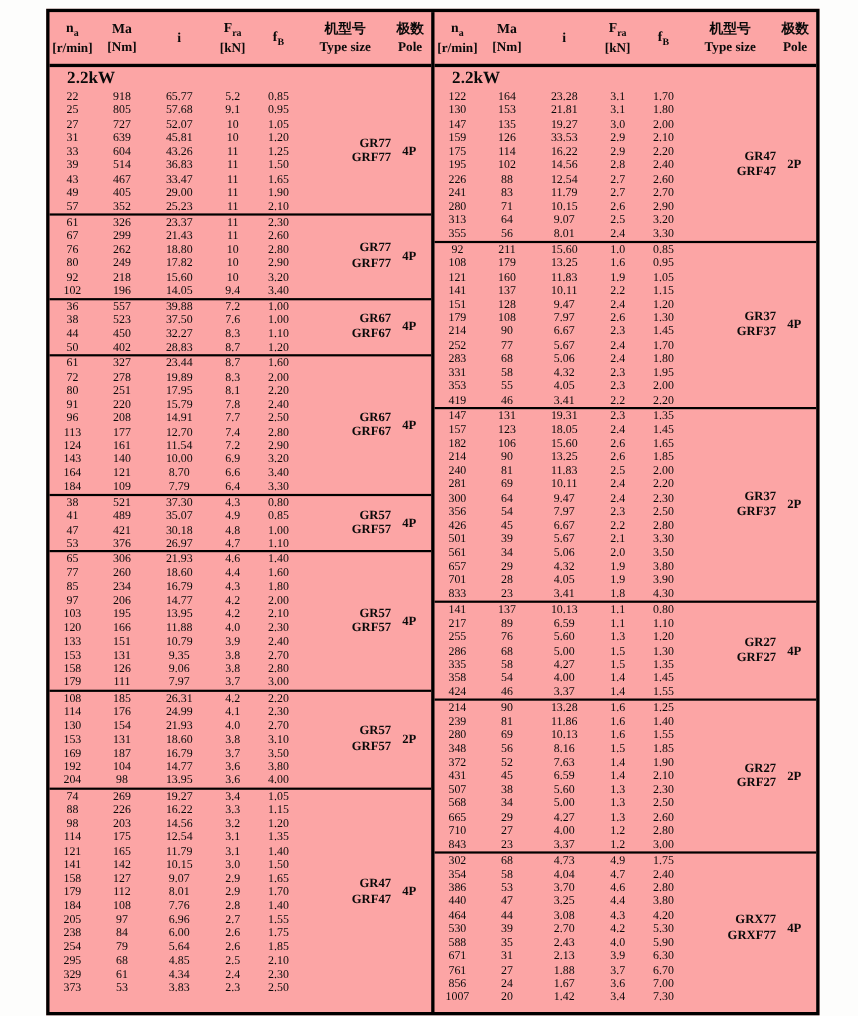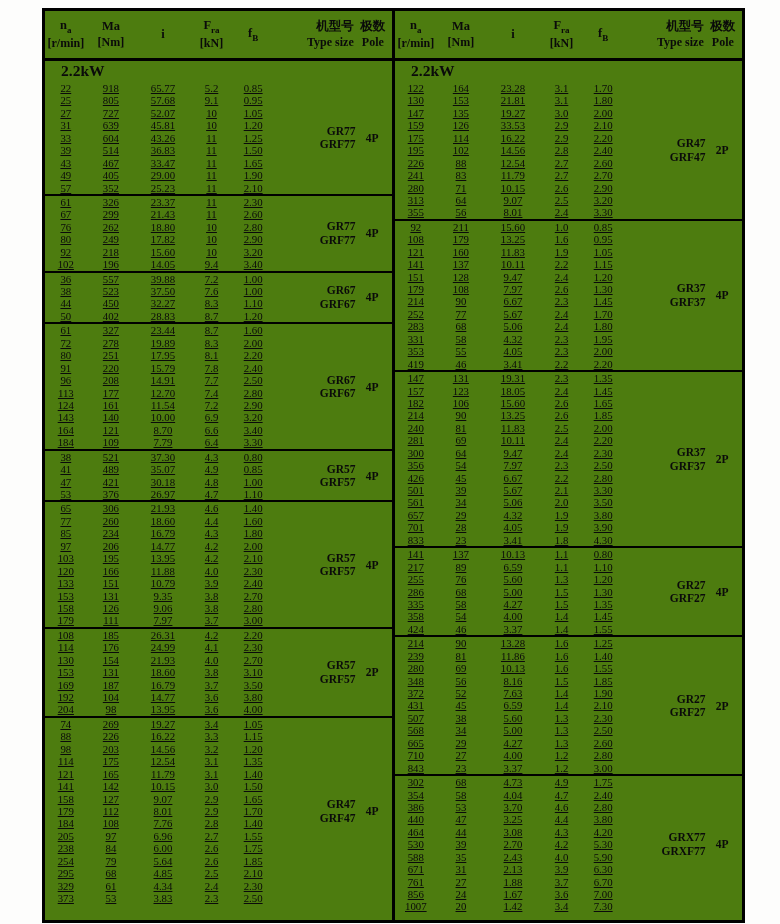--- a/index.html
+++ b/index.html
@@ -3,44 +3,44 @@
 <meta charset="utf-8">
 <style>
   html,body{margin:0;padding:0;}
   body{
     width:780px;height:924px;background:#fdfdfc;
     font-family:"Liberation Serif","DejaVu Serif",serif;
     color:#0a0a0a;position:relative;overflow:hidden;
   }
   .table-box{
     position:absolute;left:42px;top:8px;width:697px;height:909px;
-    border:3px solid #000;background:#4d7c0f;
+    border:3px solid #000;background:#fca5a5;
     display:flex;flex-direction:row;
   }
   .half{flex:1 1 50%;display:flex;flex-direction:column;min-width:0;}
   .vdivider{width:3px;background:#000;flex:0 0 3px;}
   
   .hrow{
     height:47px;flex:0 0 47px;border-bottom:3px solid #000;
     display:flex;align-items:center;
   }
   .hcell{text-align:center;font-weight:bold;line-height:1.25;}
   .hline1{font-size:12.5px;}
   .hline1 sub{font-size:9px;}
   .hline2{font-size:12px;}
   .c0w{width:12%;} .c1w{width:14%;} .c2w{width:16%;} .c3w{width:12%;} .c4w{width:12%;}
-  .c5w{width:23%;text-align:right;} .c6w{width:11%;}
+  .c5w{width:23%;} .c6w{width:11%;}
   
   .ptitle{
     height:21px;flex:0 0 21px;font-size:15.5px;font-weight:bold;
     padding-left:16px;line-height:20px;
   }
   
   .body{flex:1 1 auto;display:flex;flex-direction:column;}
-  .block{position:relative;text-decoration:underline;}
+  .block{position:relative;}
   .block + .block{border-top:2px solid #000;}
   .rows{width:100%;}
   .row{display:flex;height:12.45px;align-items:center;}
   .cell{font-size:10.8px;text-align:center;white-space:nowrap;line-height:12.45px;}
   .typecell{
     position:absolute;left:66.5%;top:50%;transform:translateY(-50%);
     width:23%;text-align:right;font-weight:bold;font-size:11.5px;line-height:13.5px;
   }
   .polecell{
     position:absolute;left:89%;top:50%;transform:translateY(-50%);

